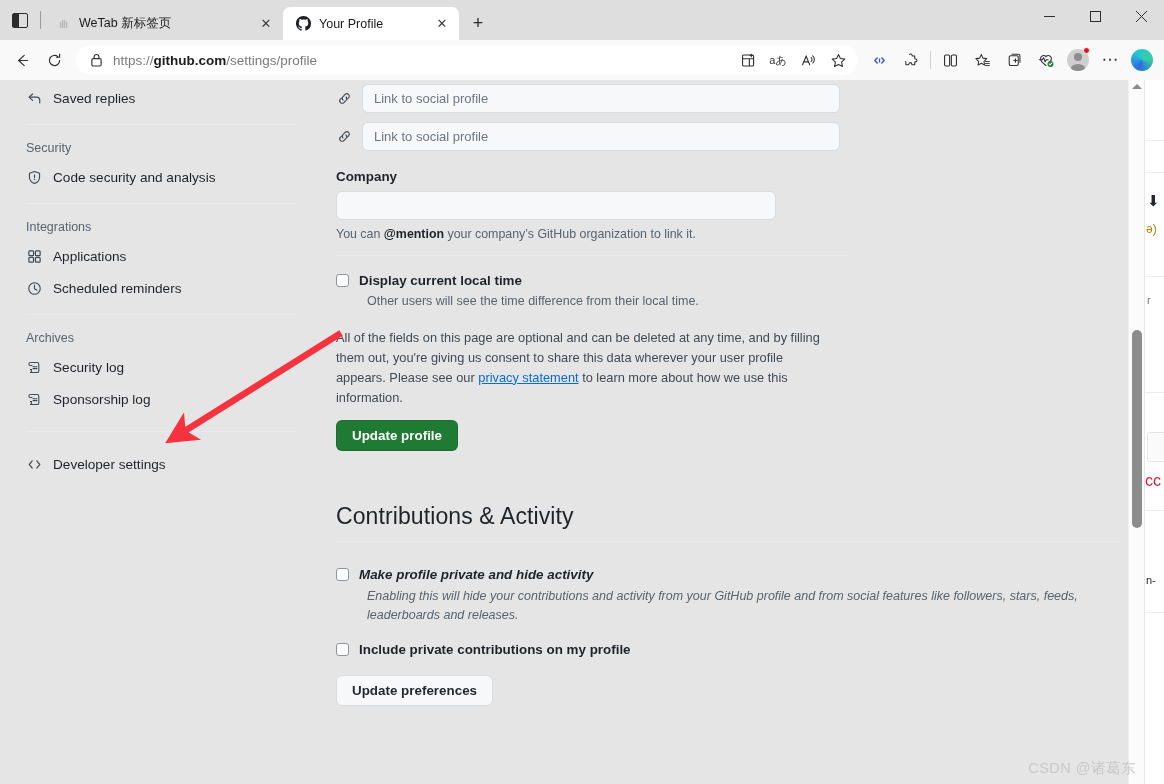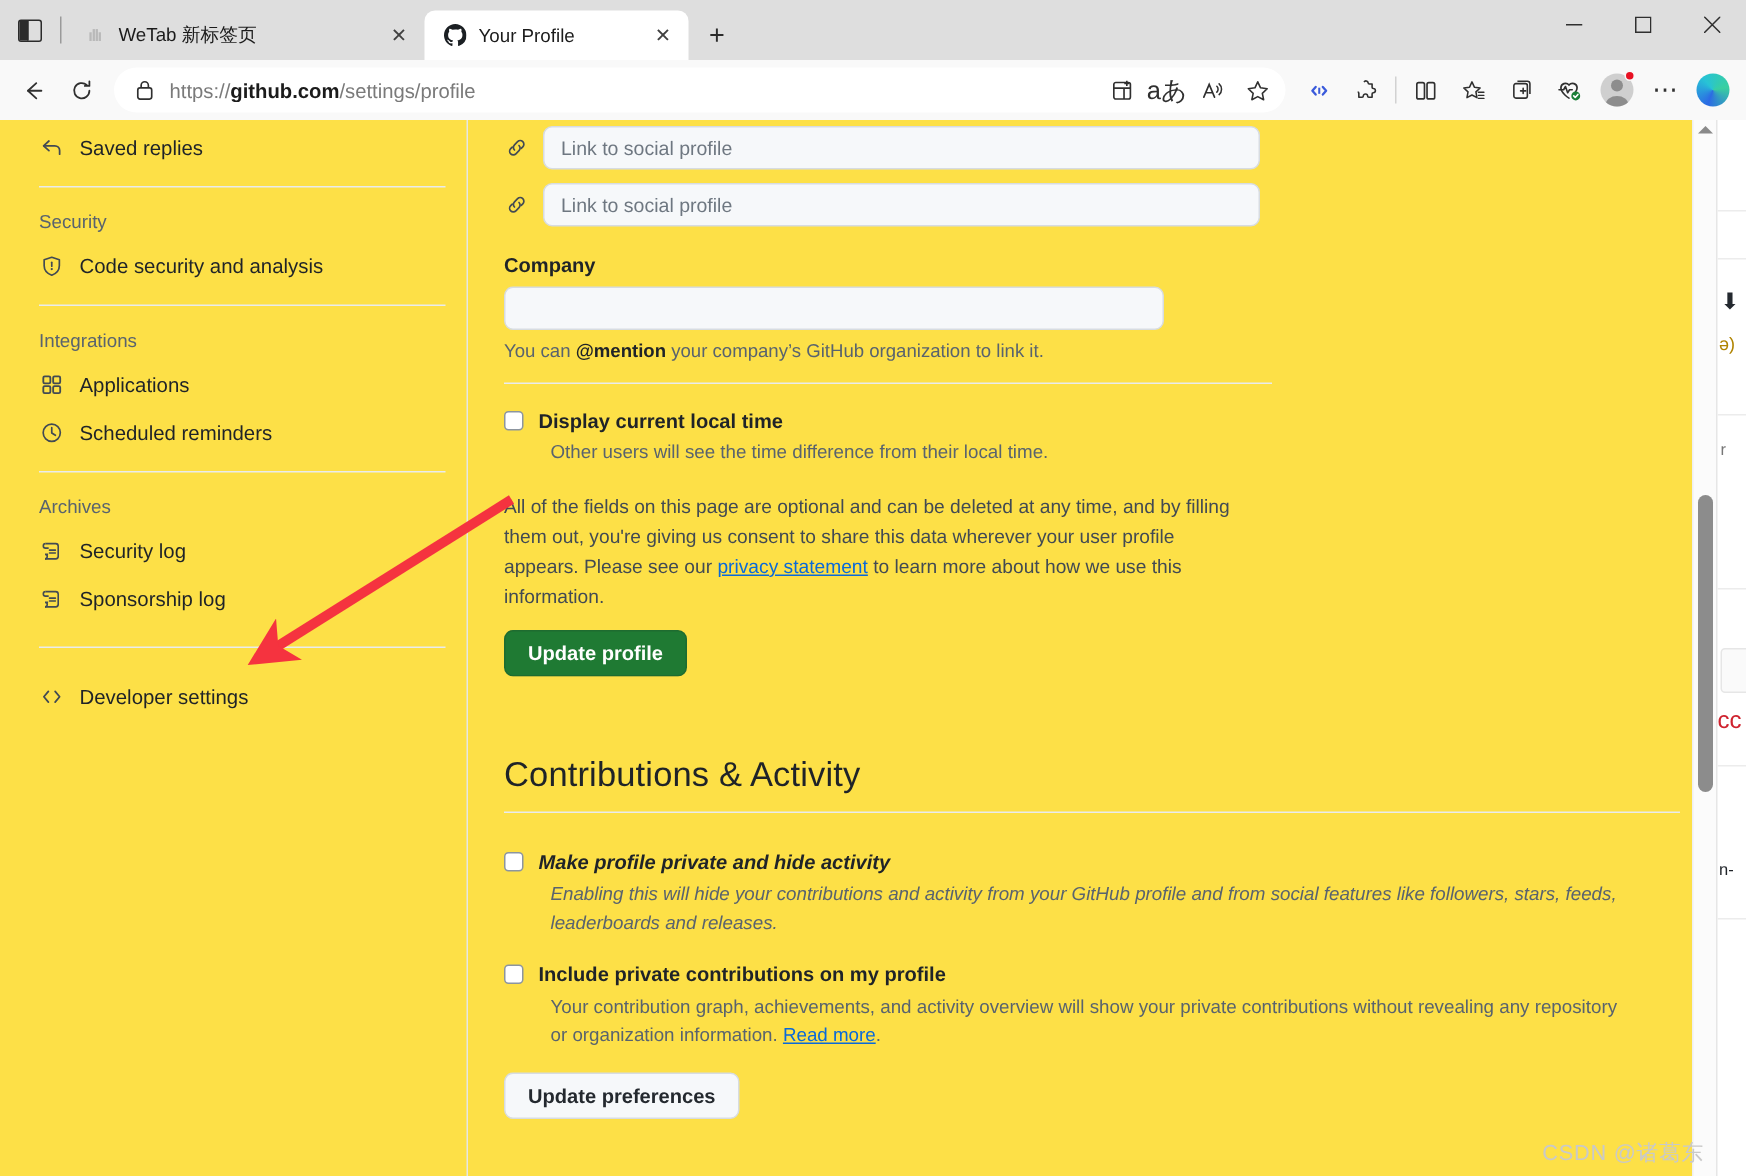--- a/index.html
+++ b/index.html
@@ -112,21 +112,21 @@
     border-radius: 50%; background: #e81123; border: 1.2px solid #f9f9f9;
   }
   .copilot-glyph {
     width: 22px; height: 22px; border-radius: 50%;
     background: conic-gradient(from 200deg, #2c6ae4, #27c3d6, #39cfa0, #2c6ae4);
   }
 
   
   .viewport {
     position: absolute; top: 80px; left: 0; width: 1164px; height: 704px;
-    background: #fde047; overflow: hidden;
+    background: #e5e5e5; overflow: hidden;
   }
 
   
   .edge-peek {
     position: absolute; right: 0; top: 0; width: 20px; height: 704px;
     background: #ffffff; border-left: 1px solid #e6e6e6;
     overflow: hidden;
   }
   .edge-peek .ep-line { position: absolute; left: 0; width: 20px; height: 1px; background: #ececec; }
   .edge-peek .ep-card {
@@ -311,21 +311,21 @@
     <span class="url"><span>https://</span><b>github.com</b><span>/settings/profile</span></span>
     <span class="omnibox-actions">
       <span class="omni-btn">
         <svg width="17" height="17" viewBox="0 0 20 20">
           <rect x="3" y="3.5" width="13" height="13" rx="1.6" fill="none" stroke="#303030" stroke-width="1.3"></rect>
           <path d="M3 8 H16 M11 8 V16.5" stroke="#303030" stroke-width="1.3" fill="none"></path>
           <path d="M13.2 2.2 V6.2 M11.2 4.2 H15.2" stroke="#303030" stroke-width="1.3"></path>
         </svg>
       </span>
       <span class="omni-btn">
-        <span style="font-size:17px;color:#303030;">aあ</span>
+        <span style="font-size:11px;color:#303030;">aあ</span>
       </span>
       <span class="omni-btn">
         <svg width="17" height="17" viewBox="0 0 20 20">
           <path d="M3 15 L7.2 5 L11.4 15 M4.6 11.6 H9.8" fill="none" stroke="#303030" stroke-width="1.3" stroke-linecap="round"></path>
           <path d="M13.2 6.5 a3.2 3.2 0 0 1 0 4.6 M15 4.6 a5.6 5.6 0 0 1 0 8.4" fill="none" stroke="#303030" stroke-width="1.2" stroke-linecap="round"></path>
         </svg>
       </span>
       <span class="omni-btn">
         <svg width="17" height="17" viewBox="0 0 20 20">
           <path d="M10 3 L12.2 7.7 L17.4 8.4 L13.6 12 L14.6 17 L10 14.6 L5.4 17 L6.4 12 L2.6 8.4 L7.8 7.7 Z" fill="none" stroke="#303030" stroke-width="1.25" stroke-linejoin="round"></path>
@@ -538,21 +538,20 @@
       <div style="width:782px;font-style:italic;">
         <div class="check-label">Make profile private and hide activity</div>
         <div class="check-desc" style="margin-left:8px;width:772px;">Enabling this will hide your contributions and activity from your GitHub profile and from social features like followers, stars, feeds, leaderboards and releases.</div>
       </div>
     </div>
 
     <div class="checkrow" style="margin-top:17px;">
       <span class="cbox"></span>
       <div style="width:740px;">
         <div class="check-label">Include private contributions on my profile</div>
-        <div class="check-desc" style="margin-left:8px;width:724px;"><span>Your contribution graph, achievements, and activity overview will show your private contributions without revealing any repository or organization information. </span><a href="#">Read more</a><span>.</span></div>
       </div>
     </div>
 
     <div style="margin-top:16px;">
       <span class="btn-default">Update preferences</span>
     </div>
   </div>
 
   <div class="edge-peek">
     <div class="ep-line" style="top:60px;"></div>

